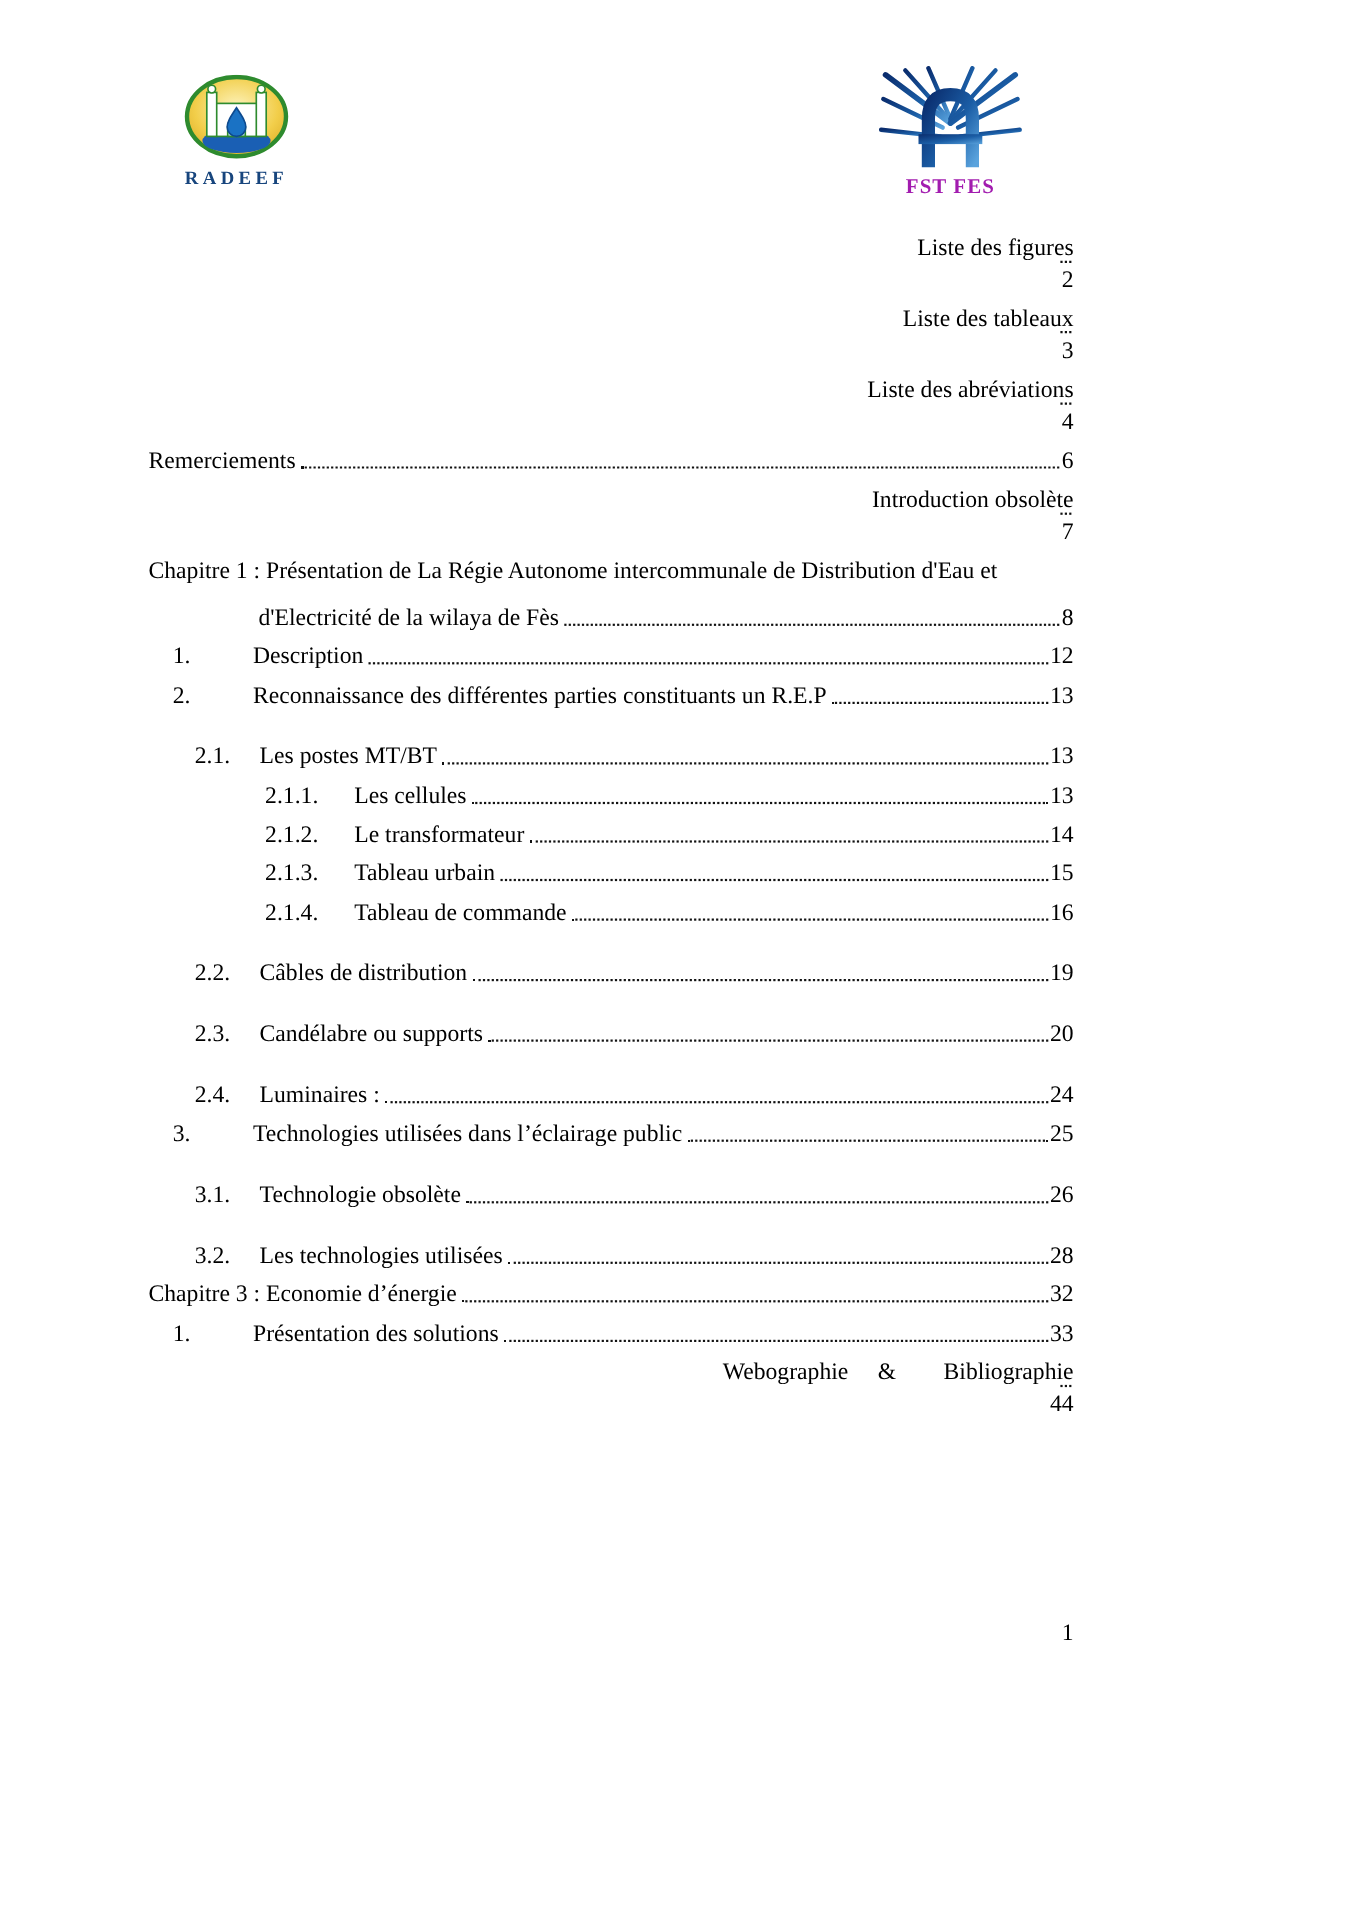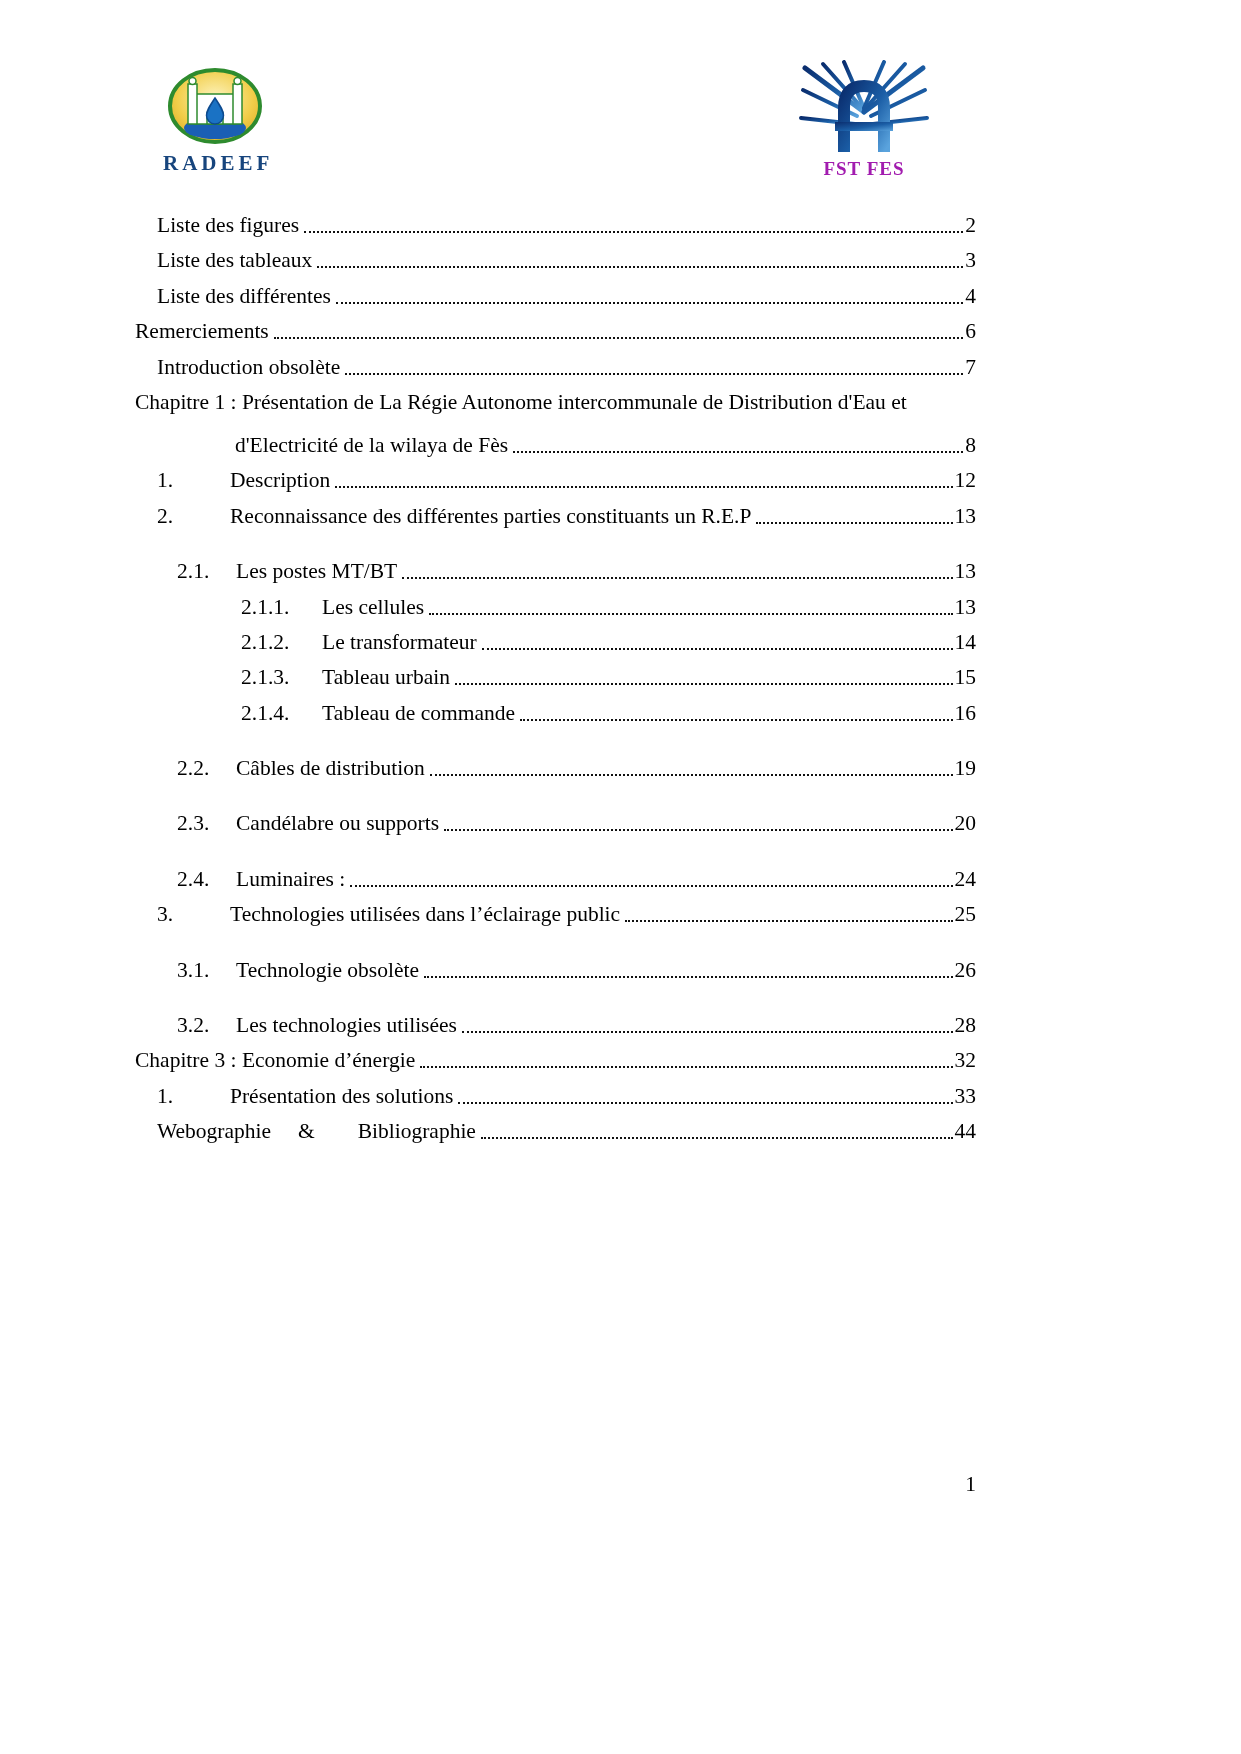--- a/index.html
+++ b/index.html
@@ -3,34 +3,34 @@
 <meta charset="utf-8">
 <style>
   * { margin:0; padding:0; box-sizing:border-box; }
   html, body { width:1241px; height:1754px; background:#ffffff; }
   body { font-family:"Liberation Serif", serif; color:#000; position:relative; overflow:hidden; }
 
   .page { position:absolute; inset:0; background:#fff; }
 
   
   .logo-radeef { position:absolute; left:163px; top:68px; width:104px; text-align:center; }
-  .radeef-text { font-size:21px; font-weight:bold; letter-spacing:4px; color:#17457d; margin-top:-3px; }
+  .radeef-text { font-size:17px; font-weight:bold; letter-spacing:4px; color:#17457d; margin-top:-3px; }
   .logo-fst { position:absolute; left:793px; top:60px; width:142px; text-align:center; }
   .fst-text { font-size:19px; font-weight:bold; color:#a21caf; letter-spacing:1px; margin-top:-2px; }
 
   
   .toc { position:absolute; left:135px; top:214px; width:841px; font-size:21.5px; }
   .toc-row { display:flex; align-items:flex-end; margin-bottom:12.4px; line-height:23px; }
   .toc-num { flex:none; white-space:pre; }
   .toc-label { flex:none; white-space:pre; max-width:100%; }
   .toc-leader { flex:1 1 auto; min-width:10px; border-bottom:2px dotted #111; margin:0 2px 4px 5px; }
   .toc-page { flex:none; white-space:pre; }
 
   .l0 { padding-left:0; }
-  .l1 { padding-left:22px; }
+  .l1 { padding-left:22px;flex-direction:column; }
   .cont { padding-left:100px;margin-top:20px; }
   .n1 { padding-left:22px; } .n1 .toc-num { width:73px; }
   .n2 { padding-left:42px; } .n2 .toc-num { width:59px;margin-top:20px; }
   .n3 { padding-left:62px; } .n3 .toc-num { width:81px;margin-left:44px; }
 
   .page-number { position:absolute; left:135px; top:1472px; width:841px; text-align:right; font-size:21.5px; }
 </style>
 </head>
 <body>
 
@@ -95,21 +95,21 @@
         <span class="toc-label">Liste des figures</span>
         <span class="toc-leader"></span>
         <span class="toc-page">2</span>
       </div>
       <div class="toc-row l1">
         <span class="toc-label">Liste des tableaux</span>
         <span class="toc-leader"></span>
         <span class="toc-page">3</span>
       </div>
       <div class="toc-row l1">
-        <span class="toc-label">Liste des différentes</span>
+        <span class="toc-label">Liste des abréviations</span>
         <span class="toc-leader"></span>
         <span class="toc-page">4</span>
       </div>
       <div class="toc-row l0">
         <span class="toc-label">Remerciements</span>
         <span class="toc-leader"></span>
         <span class="toc-page">6</span>
       </div>
       <div class="toc-row l1">
         <span class="toc-label">Introduction obsolète</span>

